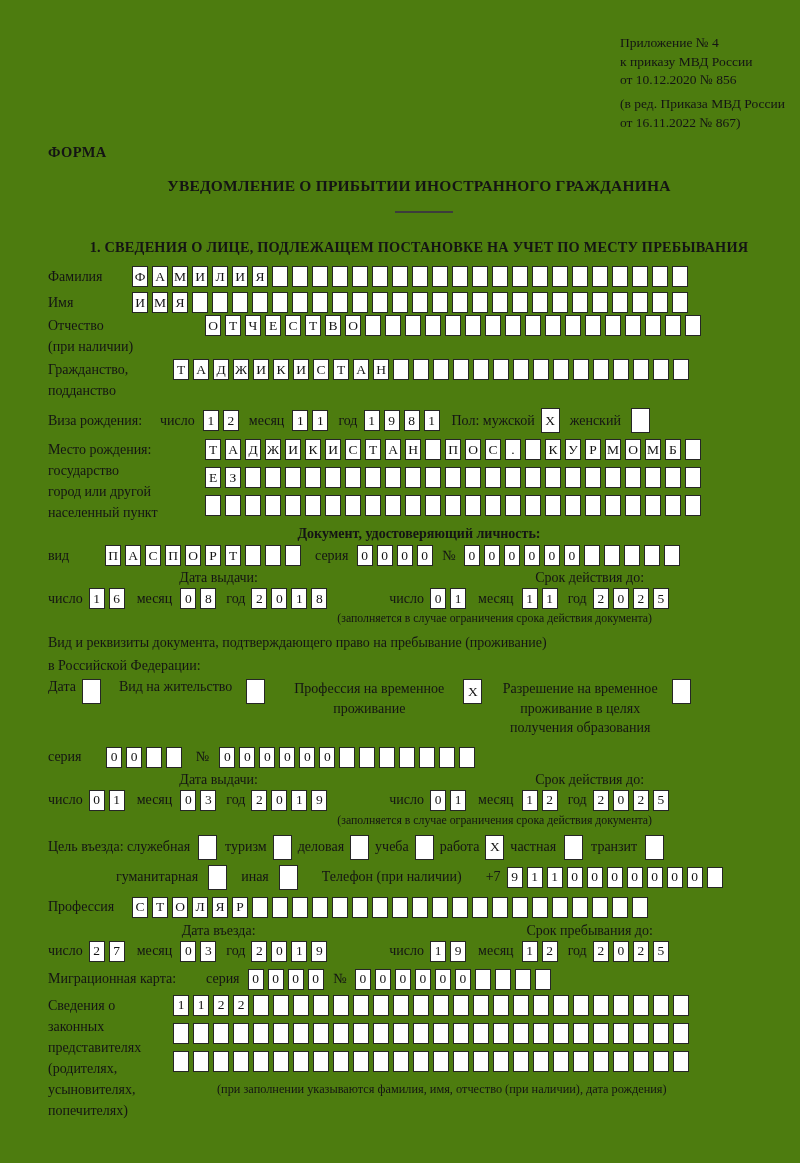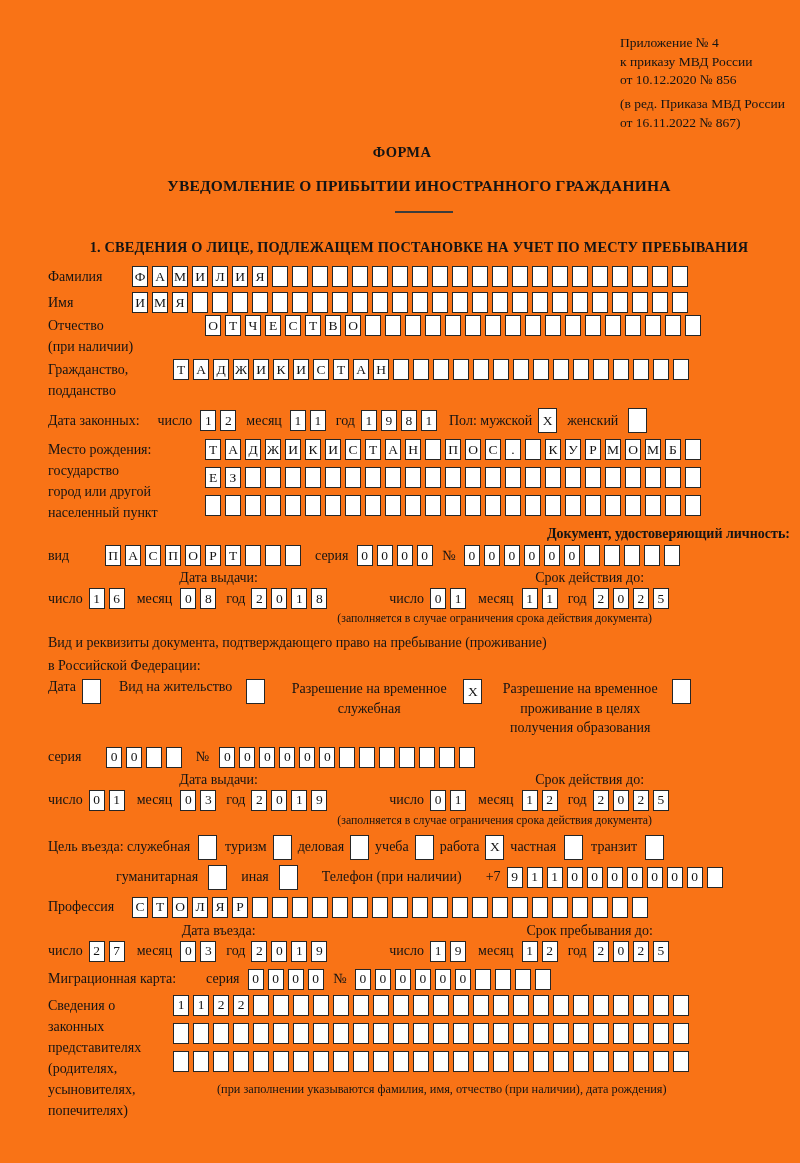--- a/index.html
+++ b/index.html
@@ -1,35 +1,35 @@
 <!DOCTYPE html>
 <html><head>
 <meta charset="utf-8">
 <style>
   *{box-sizing:border-box;margin:0;padding:0}
   html,body{background:#e8e8e8}
   body{font-family:"Liberation Serif","DejaVu Serif",serif;color:#141414}
-  .page{width:800px;height:1163px;background:#f97316;margin:0 auto;padding:34px 10px 16px 48px;overflow:hidden;position:relative}
+  .page{width:800px;height:1163px;background:#4d7c0f;margin:0 auto;padding:34px 10px 16px 48px;overflow:hidden;position:relative}
   .hdr{margin-left:572px;font-size:13.5px;line-height:1.38;width:190px}
   .hdr .gap{margin-top:5px}
-  .forma{margin-top:12px;padding-right:34px;text-align:center;font-weight:bold;font-size:14.5px;letter-spacing:.4px}
+  .forma{margin-top:12px;padding-right:34px;text-align:left;font-weight:bold;font-size:14.5px;letter-spacing:.4px}
   .title{margin-top:14px;text-align:center;font-weight:bold;font-size:15.5px;line-height:1.42;letter-spacing:.2px}
   .uline{display:inline-block;width:58px;border-bottom:2.2px solid #3c3c3c;height:.85em;margin-left:10px}
   .sec{margin-top:20px;font-weight:bold;font-size:14.3px;text-align:center;letter-spacing:.2px}
   .lbl{font-size:14px;white-space:nowrap}
   .row{display:flex;align-items:center;margin-top:5px}
   .rowtop{display:flex;align-items:flex-start;margin-top:2px}
   .cells{display:inline-flex;flex:none}
   .cell{width:16px;height:21px;border:1.5px solid #262626;margin-right:4px;display:inline-flex;align-items:center;justify-content:center;font-size:13.5px;flex:none;background:#fff}
   .big .cell{width:19px;height:25px;margin-right:0}
   .lb84{width:84px;flex:none}
   .lb125{width:125px;flex:none;line-height:1.5}
   .lb157{width:157px;flex:none;line-height:1.5}
   .mrow{margin-bottom:7px;display:flex}
-  .dochead{margin-top:3px;text-align:right;font-weight:bold;font-size:14px}
+  .dochead{margin-top:3px;text-align:center;font-weight:bold;font-size:14px}
   .datecols{display:flex;margin-top:4px}
   .dcl{width:46%}.dcr{width:54%}
   .dchead{text-align:center;font-size:14px;margin-bottom:2px}
   .dgrow{display:flex;align-items:center}
   .note{font-size:11.8px;white-space:nowrap;margin-top:2px;margin-left:-52px;}
   .para{font-size:14px;margin-top:6px;line-height:1.5}
   .ckrow{display:flex;align-items:flex-start;margin-top:3px}
   .cktext{text-align:center;line-height:1.4;font-size:14px}
   .replbl{font-size:14px;line-height:1.5;width:125px;flex:none}
   .repnote{font-size:12.3px;margin-top:10px;margin-left:44px}
@@ -188,21 +188,21 @@
         <span class="cell"></span>
         <span class="cell"></span>
         <span class="cell"></span>
         <span class="cell"></span>
         <span class="cell"></span>
         <span class="cell"></span>
       </span>
   </div>
 
   <div class="row" style="margin-top:7px">
-    <span class="lbl">Дата законных:</span>
+    <span class="lbl">Виза рождения:</span>
     <span class="lbl ml18 mr8">число</span>
     <span class="cells">
         <span class="cell">1</span>
         <span class="cell">2</span>
       </span>
     <span class="lbl ml6 mr8">месяц</span>
     <span class="cells">
         <span class="cell">1</span>
         <span class="cell">1</span>
       </span>
@@ -407,21 +407,21 @@
 
   <div class="ckrow">
     <span class="lbl">Дата</span>
     <span class="cells big ml6">
         <span class="cell"></span>
       </span>
     <span class="lbl ml18">Вид на жительство</span>
     <span class="cells big ml14">
         <span class="cell"></span>
       </span>
-    <span class="cktext ml18" style="width:172px">Разрешение на временное служебная</span>
+    <span class="cktext ml18" style="width:172px">Профессия на временное проживание</span>
     <span class="cells big ml8">
         <span class="cell">X</span>
       </span>
     <span class="cktext ml14" style="width:168px">Разрешение на временное проживание в целях получения образования</span>
     <span class="cells big ml8">
         <span class="cell"></span>
       </span>
   </div>
 
   <div class="row" style="margin-top:9px">

